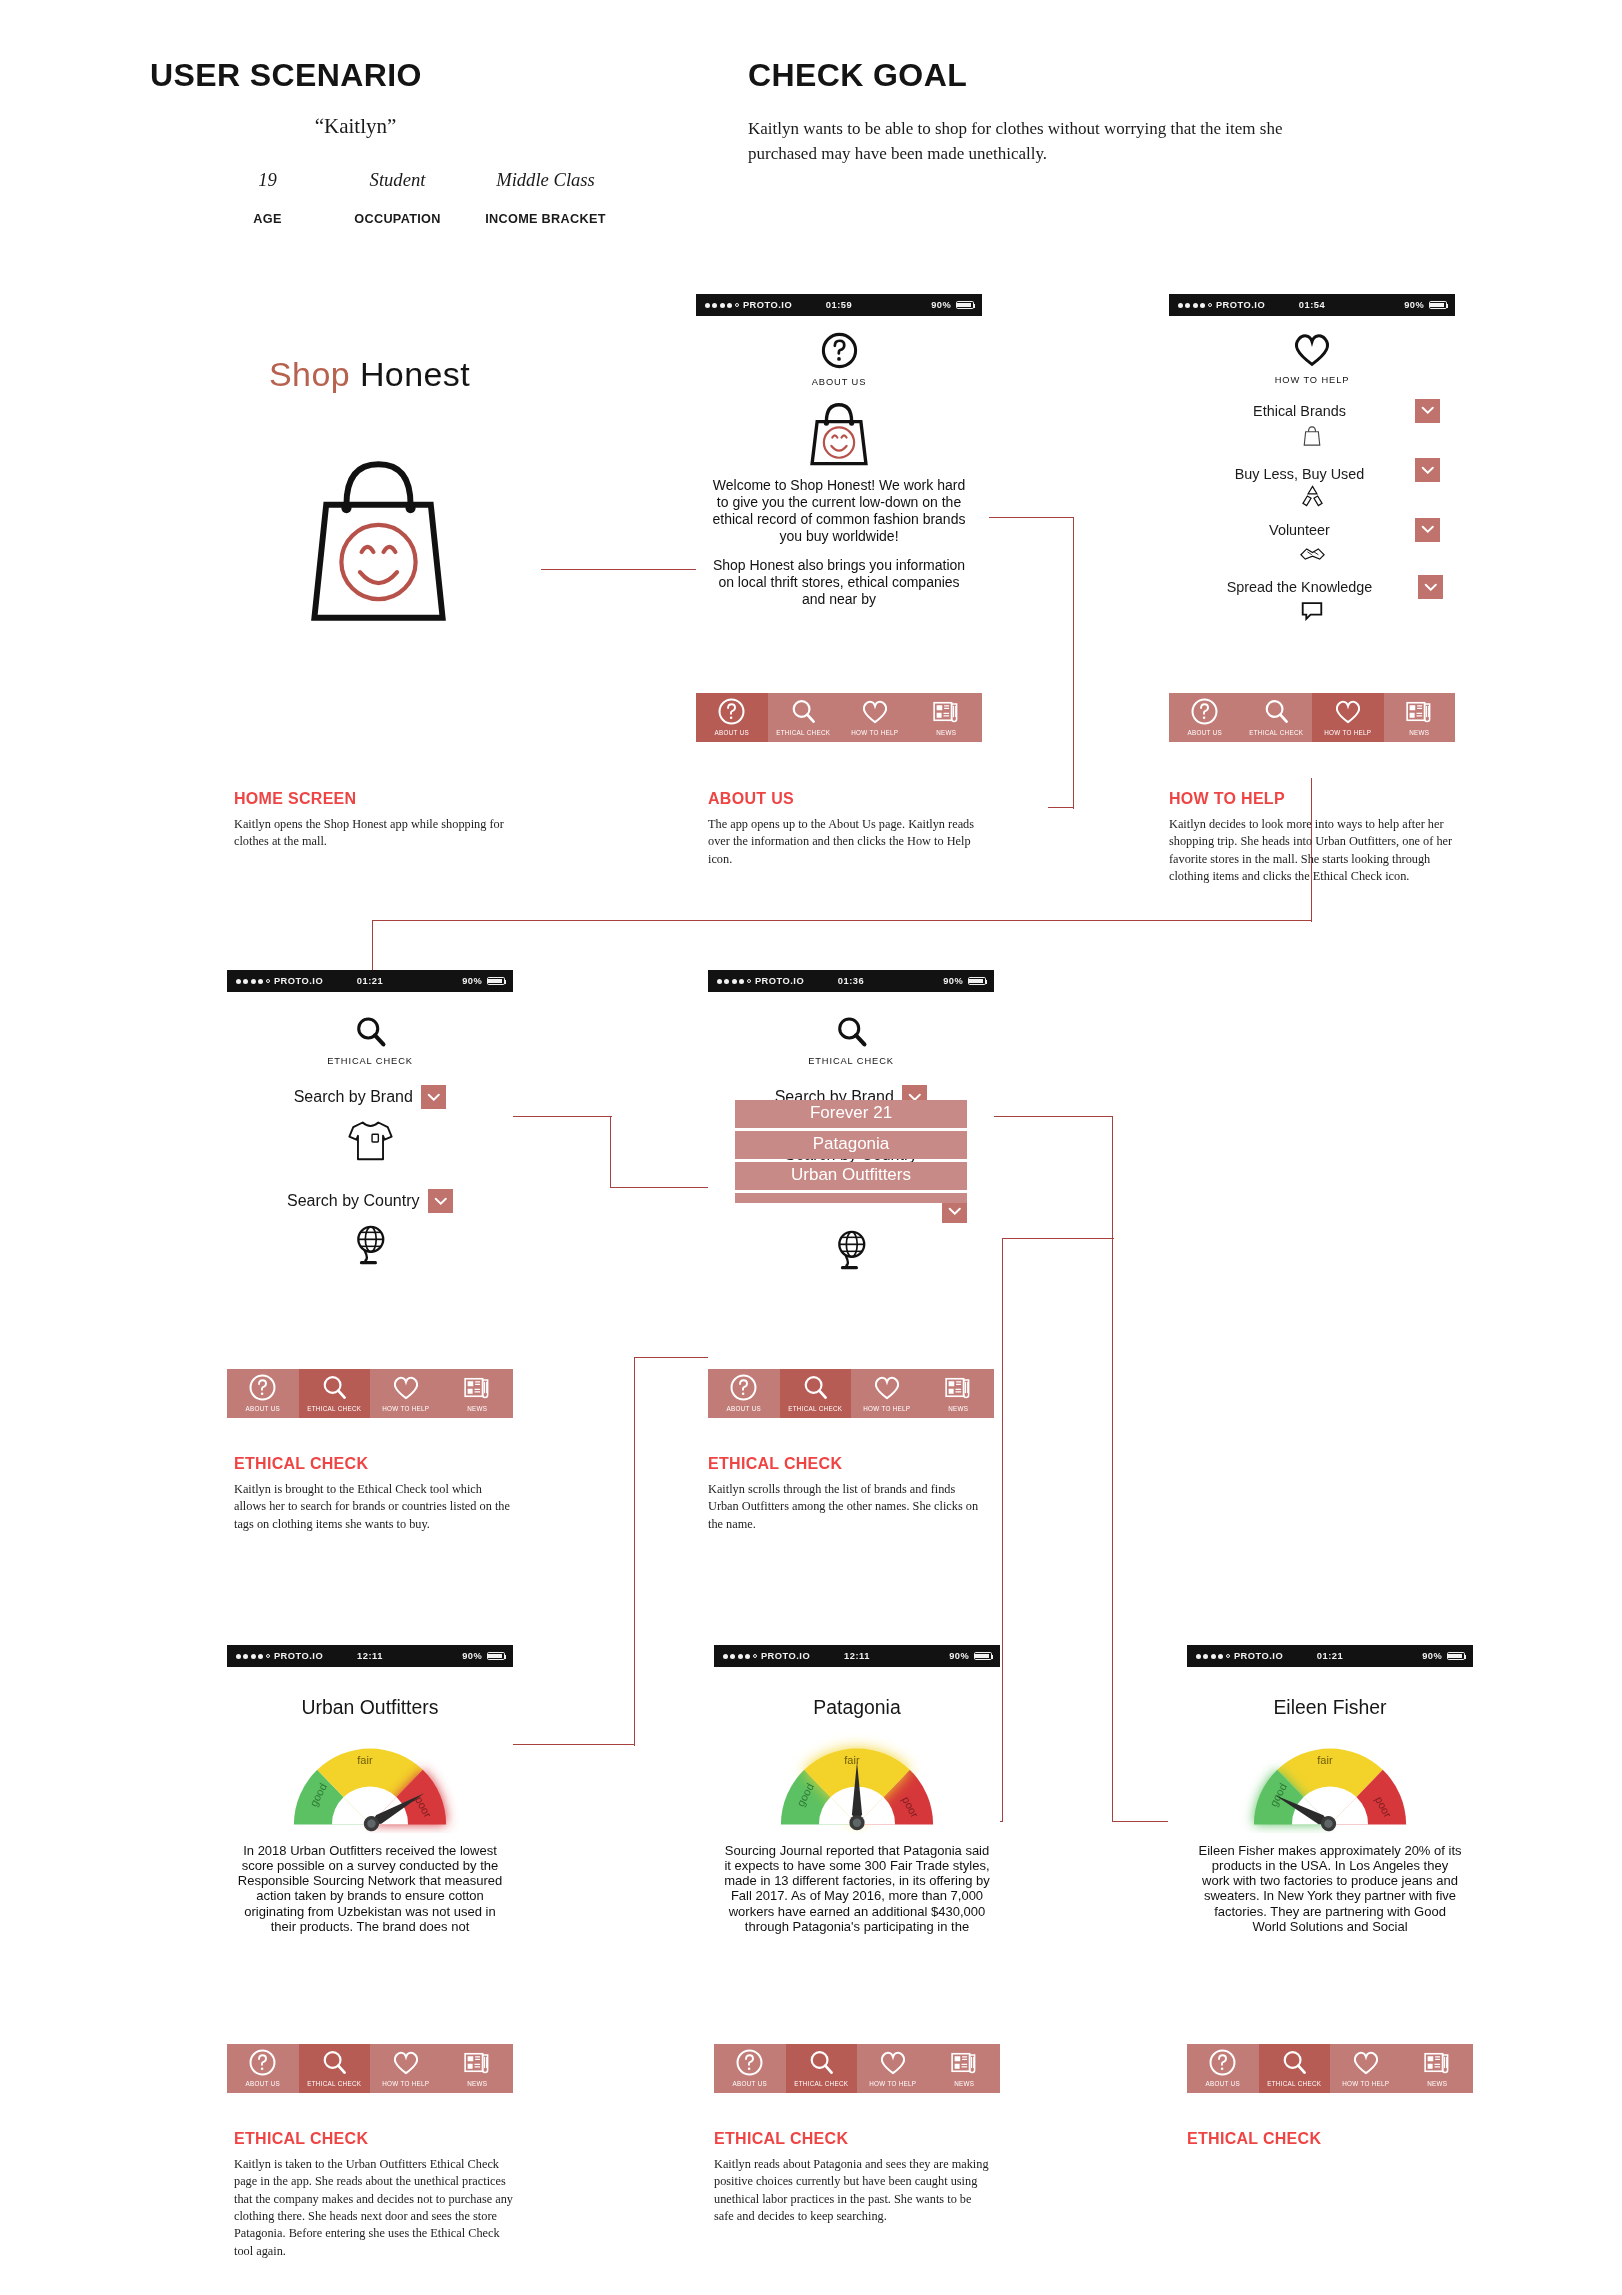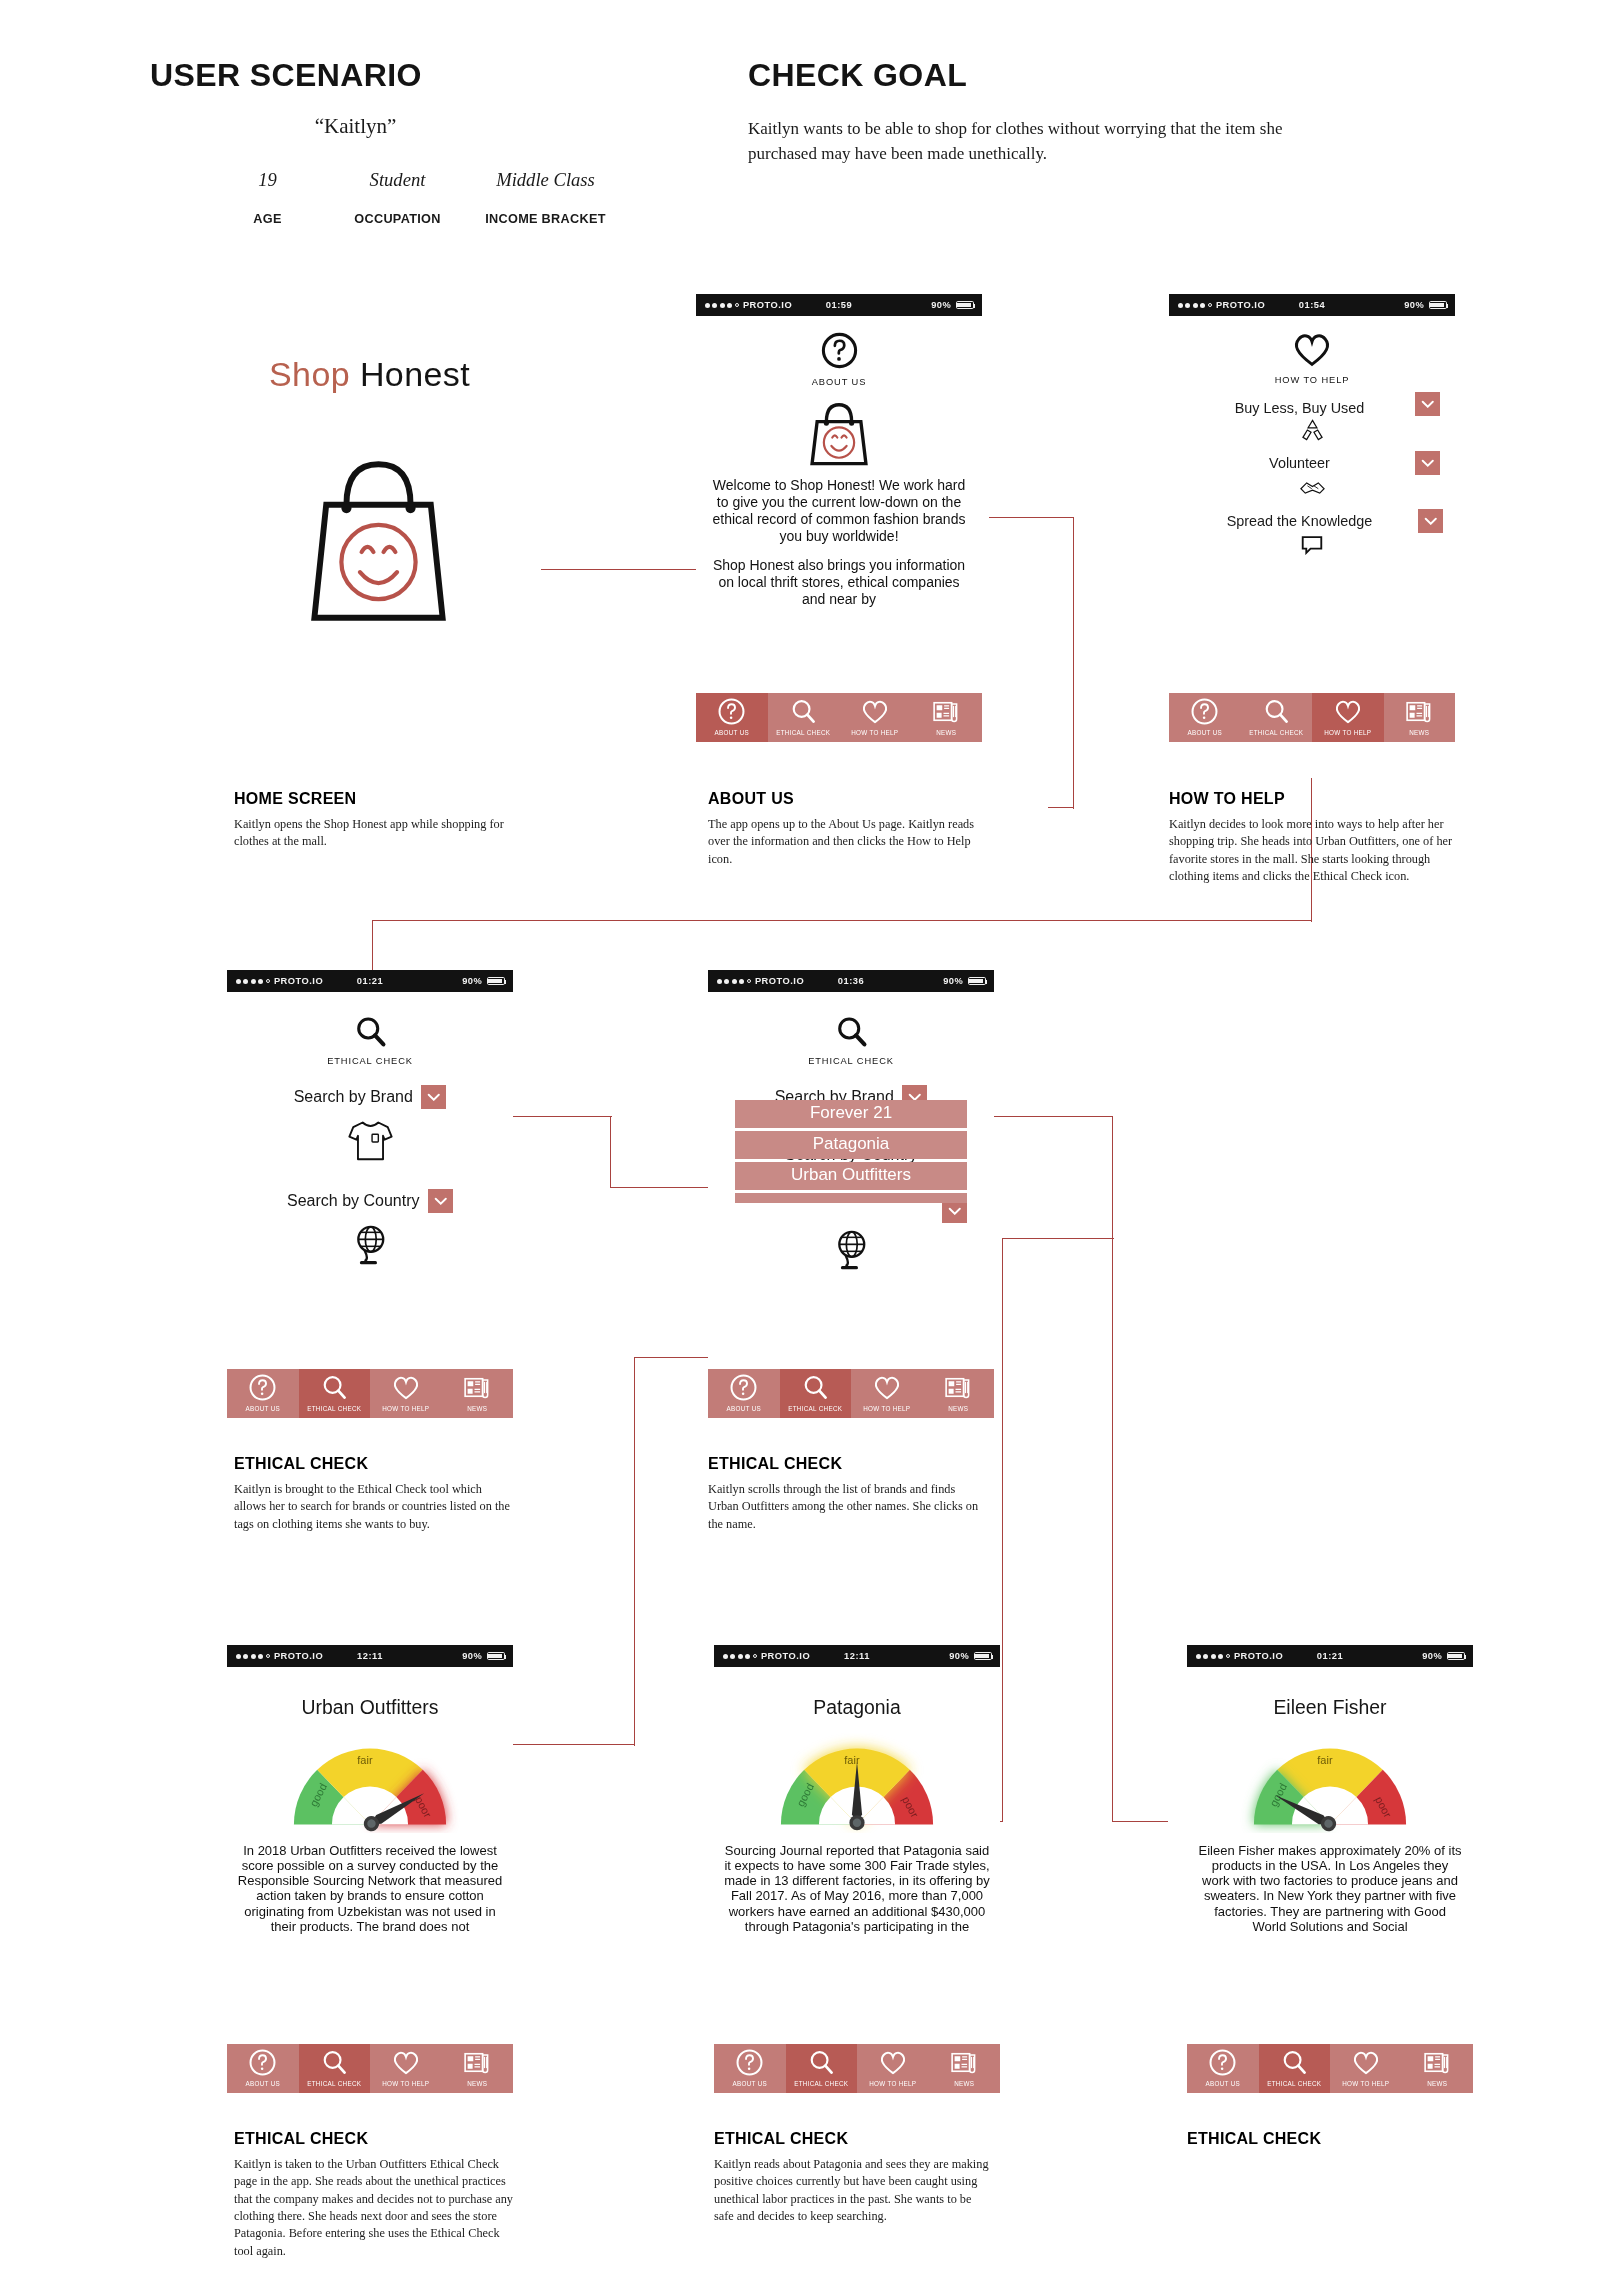--- a/index.html
+++ b/index.html
@@ -143,21 +143,21 @@
     font-size: 13px; line-height: 1.18; text-align: center;
     color: #111; padding: 0 10px;
   }
   .welcome {
     font-size: 14px; line-height: 1.22; text-align: center; color:#111; padding: 0 12px;
   }
 
   
   .cap-title {
     font-family: "Liberation Sans", sans-serif; font-weight: 700;
-    font-size: 16px; letter-spacing: 0.3px; color: #000000; white-space: nowrap;
+    font-size: 16px; letter-spacing: 0.3px; color: #ef4444; white-space: nowrap;
   }
   .cap-body {
     font-family: "Liberation Serif", serif;
     font-size: 12.3px; line-height: 1.42; color: #1c1c1c; width: 279px;
     margin-top: 7.6px;
   }
 
   
   .ln { position: absolute; background: #a8423f; }
   .lnh { height: 1.4px; }
@@ -368,20 +368,36 @@
     </div>
   </div>
   <div class="phone-body" style="height:426px;">
     <div class="screen-head">
       <svg width="42" height="37" viewBox="0 0 48 42">
         <path d="M24 38 C6 25 3 16 9 9 C14 3 22 5 24 12 C26 5 34 3 39 9 C45 16 42 25 24 38 Z" fill="none" stroke="#111" stroke-width="3.4"></path>
       </svg>
       <div class="cap">HOW TO HELP</div>
     </div>
 
+    <div style="margin-top:13.5px;">
+      <div class="hr-top" style="display:flex; align-items:center; padding:0 15px;">
+        <div class="hr-label" style="flex:1; text-align:center; font-size:14.4px;">Ethical Brands</div>
+        <div class="dd-btn">
+            <svg width="13.5" height="8.5" viewBox="0 0 16 10">
+              <polyline points="2,2 8,8 14,2" fill="none" stroke="#fff" stroke-width="2.2" stroke-linecap="round"></polyline>
+            </svg>
+          </div>
+      </div>
+      <div style="text-align:center; margin-top:1.7px;">
+        <svg width="24" height="24" viewBox="0 0 34 34">
+            <path d="M12 11 Q12 4 17 4 Q22 4 22 11" fill="none" stroke="#444" stroke-width="1.6"></path>
+            <path d="M8 11 L26 11 L28 30 L6 30 Z" fill="none" stroke="#444" stroke-width="1.6"></path>
+          </svg>
+      </div>
+    </div>
 
     <div style="margin-top:6.8px;">
       <div class="hr-top" style="display:flex; align-items:flex-end; padding:0 15px;">
         <div class="hr-label" style="flex:1; text-align:center; font-size:14.4px;">Buy Less, Buy Used</div>
         <div class="dd-btn">
             <svg width="13.5" height="8.5" viewBox="0 0 16 10">
               <polyline points="2,2 8,8 14,2" fill="none" stroke="#fff" stroke-width="2.2" stroke-linecap="round"></polyline>
             </svg>
           </div>
       </div>

